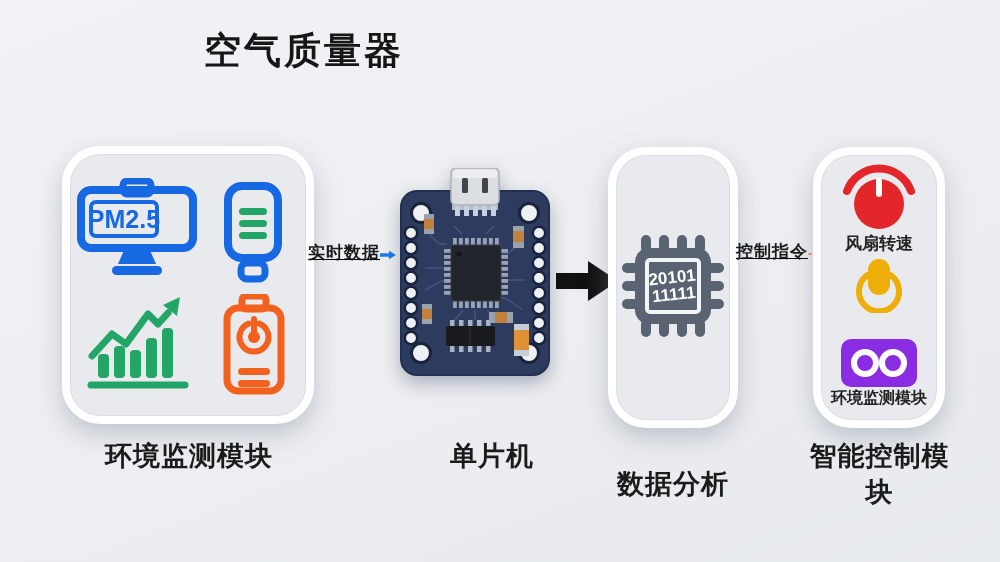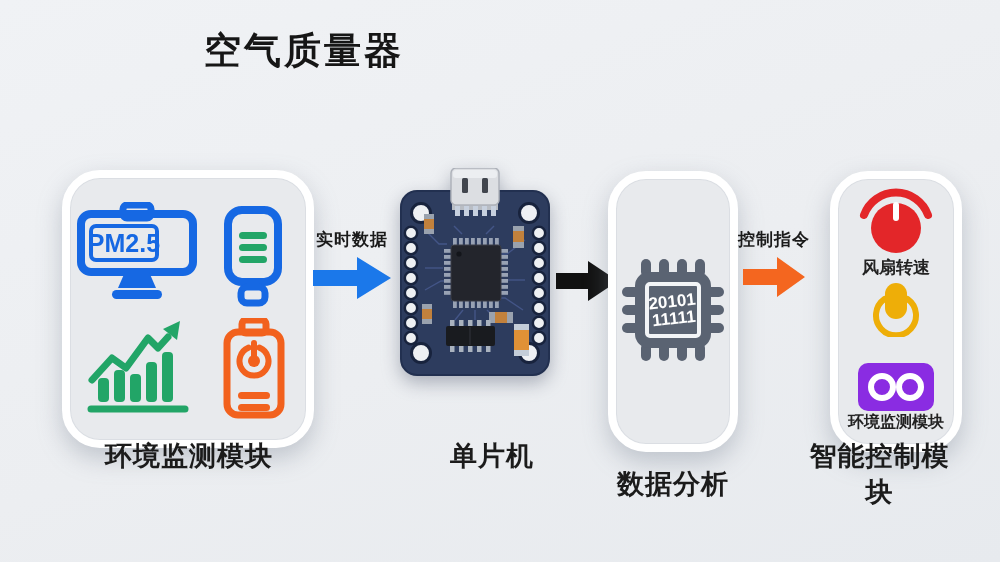--- a/index.html
+++ b/index.html
@@ -18,33 +18,32 @@
     font-size:37px;font-weight:900;color:#161616;
     letter-spacing:3px;
   }
   .module-box{
     position:absolute;
     background:#e8eaed;
     border:8px solid #ffffff;
     border-radius:38px;
     box-shadow:0 10px 24px rgba(125,135,150,.40), inset 0 0 0 1px rgba(180,188,198,.25);
     box-sizing:border-box;
-    margin-top:24px;
   }
   .box-env{left:62px;top:146px;width:252px;height:278px;}
   .box-analysis{left:608px;top:147px;width:130px;height:281px;}
-  .box-control{left:830px;top:147px;width:132px;height:281px;}
+  .box-control{left:813px;top:147px;width:132px;height:281px;}
   .abs{position:absolute;}
   .module-label{
     position:absolute;top:438px;
     font-size:27px;font-weight:800;color:#1b1b1b;
     text-align:center;letter-spacing:1px;
   }
   .arrow-group{
-    position:absolute;display:flex;flex-direction:column;align-items:center;
+    position:absolute;display:flex;flex-direction:row;align-items:center;text-decoration:underline;
   }
   .arrow-label{
     font-size:17px;font-weight:700;color:#1a1a1a;letter-spacing:1px;
     white-space:nowrap;
   }
   .ctrl-item-label{
     position:absolute;left:0;width:100%;
     text-align:center;font-size:17px;font-weight:700;color:#222;
     white-space:nowrap;
   }

